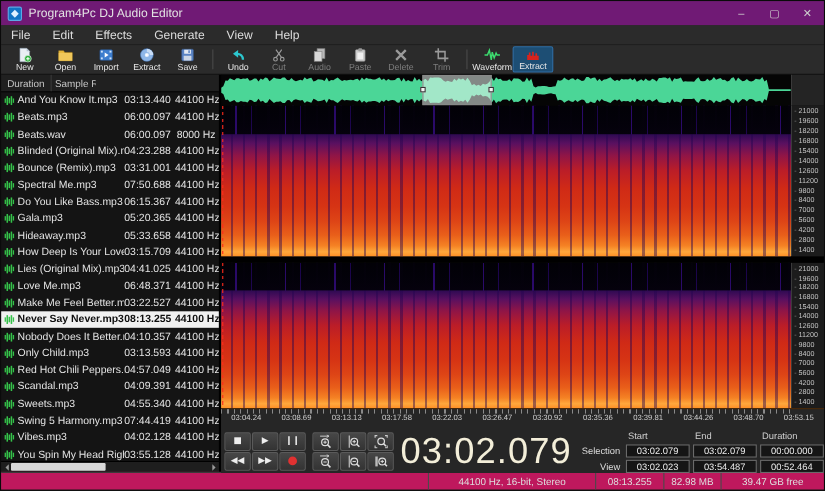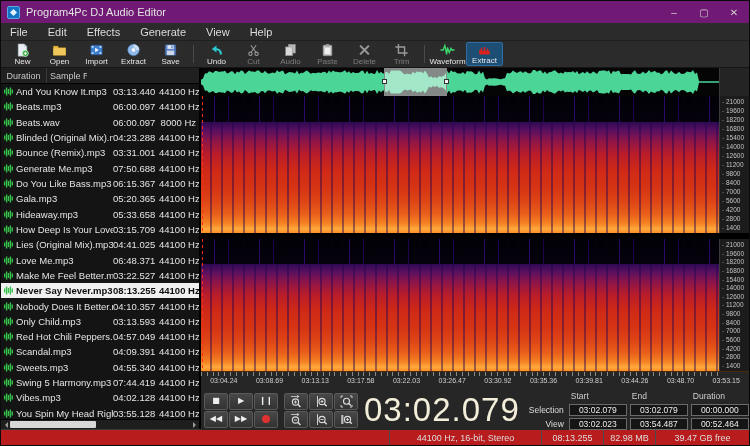--- a/index.html
+++ b/index.html
@@ -91,21 +91,21 @@
   .c-btn .glyph { font-family:"DejaVu Sans", sans-serif; }
   .c-btn .rec { width:8px; height:8px; border-radius:50%; background:#e03131; }
   .c-btn svg { width:13px; height:13px; }
   .time-display { flex:1; text-align:center; font-size:33px; color:#f3eed9; letter-spacing:1px; line-height:36px; }
   .sel-grid { display:grid; grid-template-columns:42px 58px 58px 58px; grid-auto-rows:13px; column-gap:3px; row-gap:1px; align-items:center; margin-left:4px; }
   .sel-grid .hdr { font-size:8.5px; color:#cfcfcf; padding-left:2px; }
   .sel-grid .rowlab { font-size:8.5px; color:#dedede; text-align:right; padding-right:2px; }
   .val-box { height:12px; background:#151515; border:1px solid #6a6a6a; color:#ececec; font-size:8.5px; display:flex; align-items:center; justify-content:center; }
 
   
-  .statusbar { height:16px; flex:0 0 auto; background:#b91c1c; border-top:1px solid #3a3a3a; display:flex; align-items:stretch; font-size:9px; color:#dedede; }
+  .statusbar { height:16px; flex:0 0 auto; background:#be185d; border-top:1px solid #3a3a3a; display:flex; align-items:stretch; font-size:9px; color:#dedede; }
   .sb-seg { display:flex; align-items:center; justify-content:center; border-left:1px solid #4a4a4a; }
   .sb-spacer { flex:1; border-left:none; }
   .sb-1 { width:152px; } .sb-2 { width:62px; } .sb-3 { width:52px; } .sb-4 { width:94px; }
 </style>
 </head>
 <body>
 
 <div class="window">
 
   <div class="titlebar">
@@ -311,21 +311,21 @@
   </div>
           <div class="file-row">
     <span class="cell-name">
       <svg class="audio-ico" viewBox="0 0 9 9">
         <rect x="0" y="2.5" width="1.4" height="4" fill="#35c24a"></rect>
                 <rect x="1.9" y="0.5" width="1.4" height="8" fill="#35c24a"></rect>
                 <rect x="3.8" y="2" width="1.4" height="5" fill="#35c24a"></rect>
                 <rect x="5.7" y="0.5" width="1.4" height="8" fill="#35c24a"></rect>
                 <rect x="7.6" y="2.5" width="1.4" height="4" fill="#35c24a"></rect>
       </svg>
-      <span class="nm">Generate Me.mp3</span>
+      <span class="nm">Spectral Me.mp3</span>
     </span>
     <span class="cell-dur">07:50.688</span>
     <span class="cell-sr">44100 Hz</span>
   </div>
           <div class="file-row">
     <span class="cell-name">
       <svg class="audio-ico" viewBox="0 0 9 9">
         <rect x="0" y="2.5" width="1.4" height="4" fill="#35c24a"></rect>
                 <rect x="1.9" y="0.5" width="1.4" height="8" fill="#35c24a"></rect>
                 <rect x="3.8" y="2" width="1.4" height="5" fill="#35c24a"></rect>

